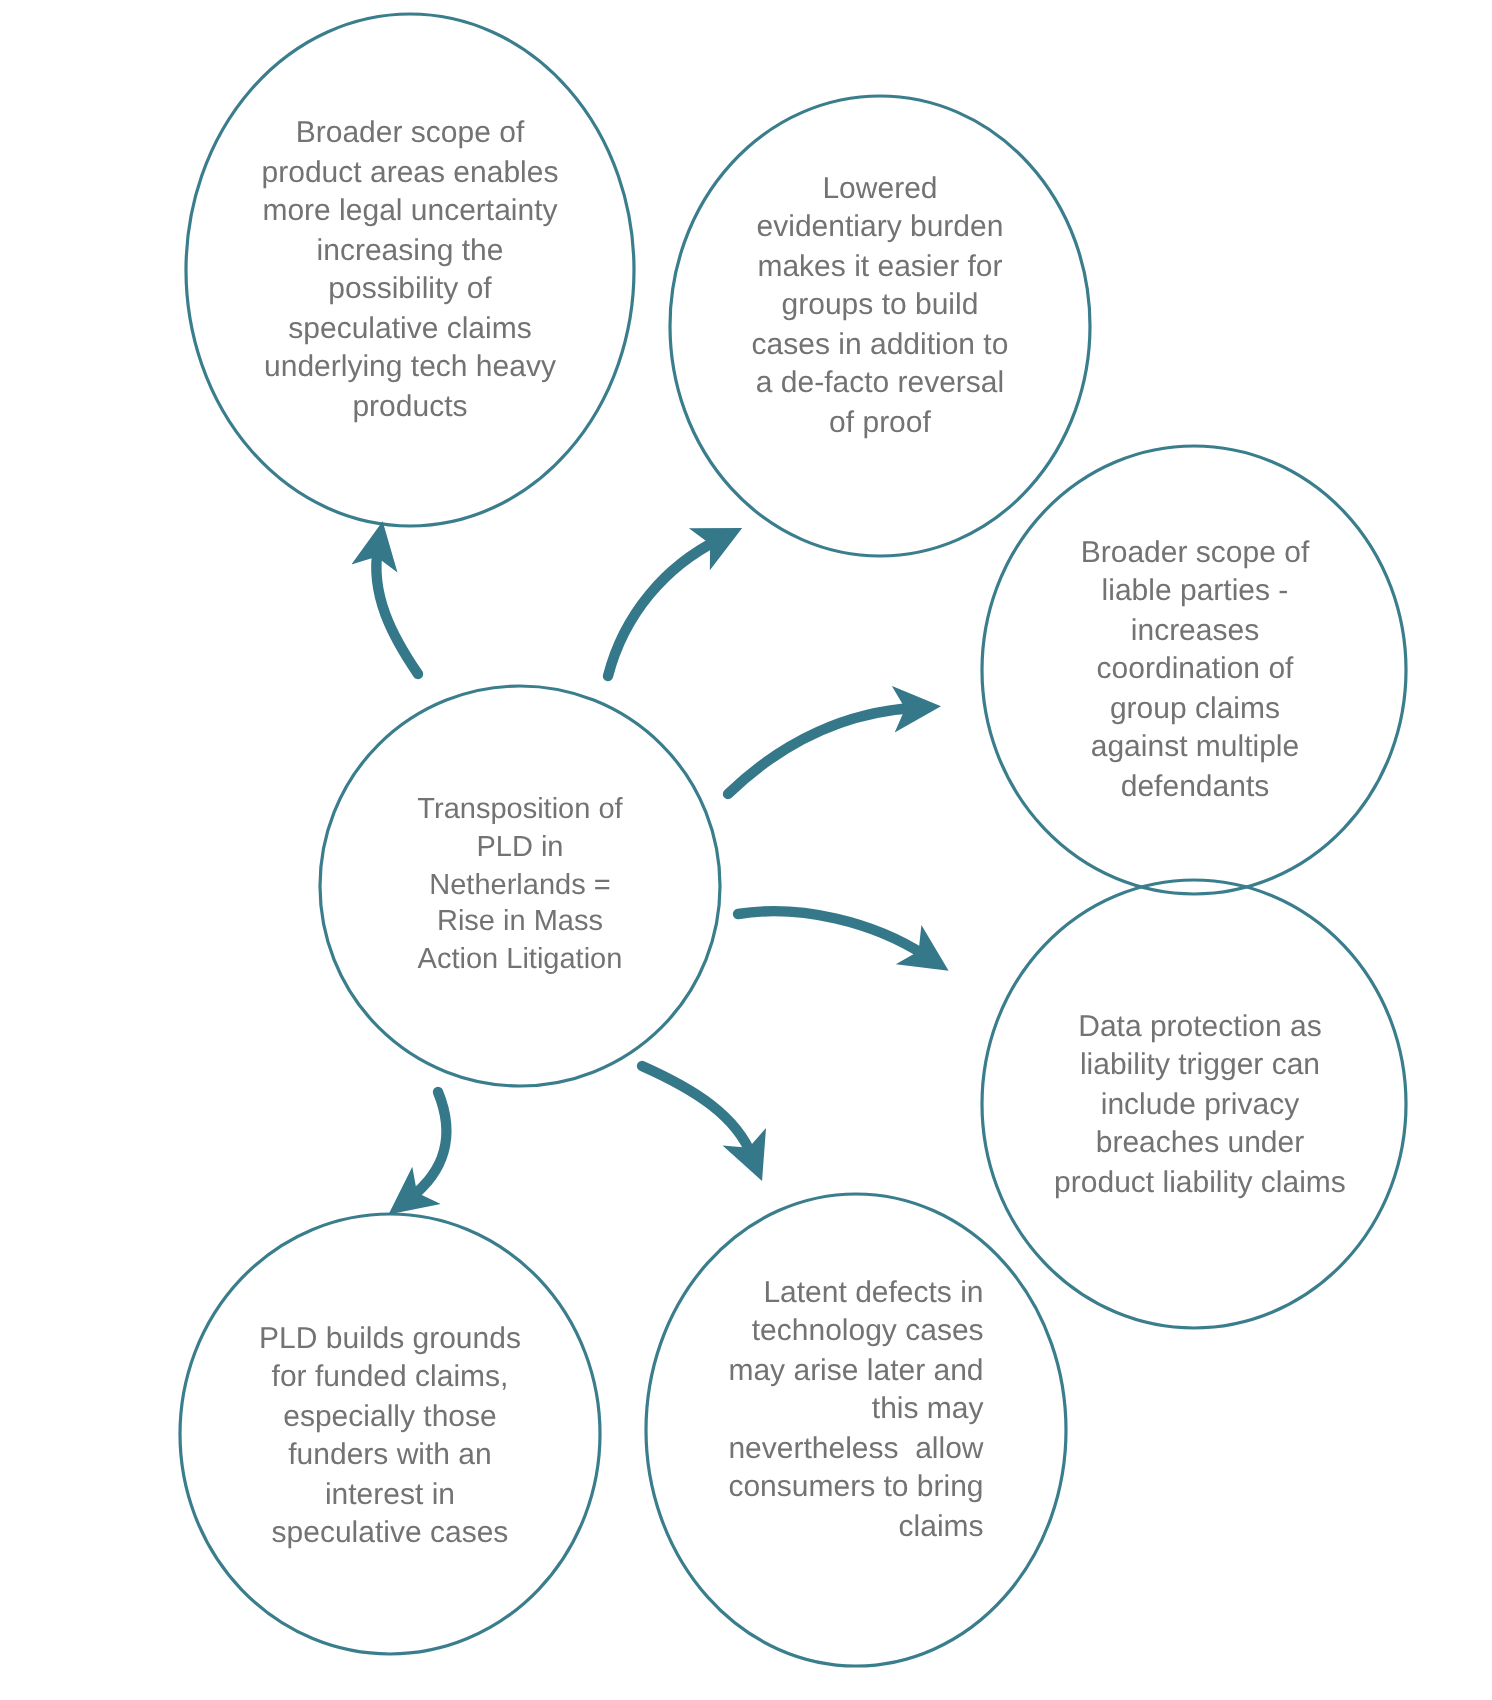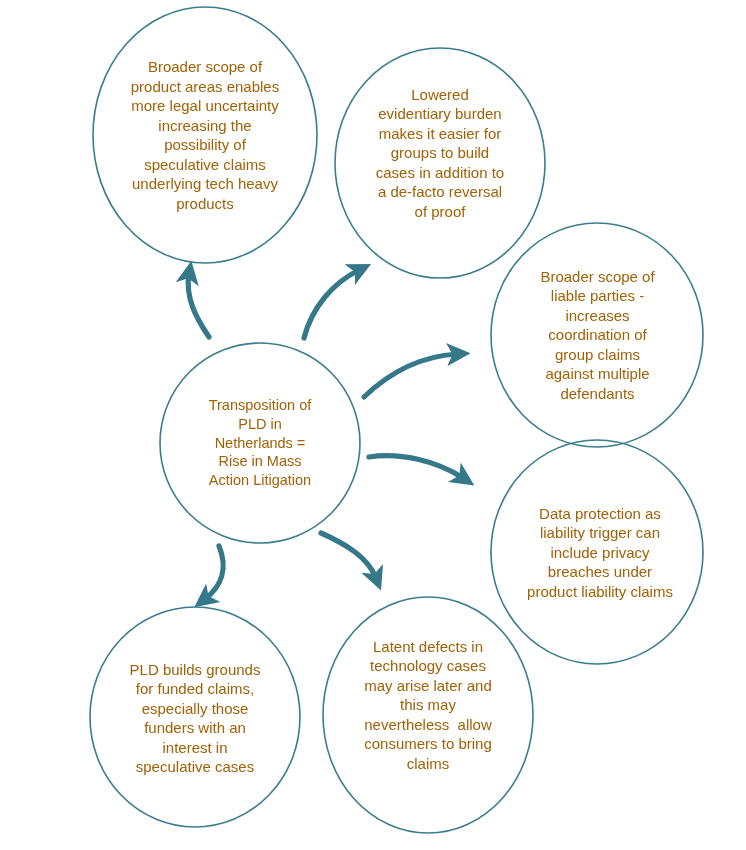--- a/index.html
+++ b/index.html
@@ -25,21 +25,21 @@
     top: 0;
     width: 746px;
     height: 850px;
   }
   .node-label {
     position: absolute;
     display: flex;
     align-items: center;
     justify-content: center;
     text-align: center;
-    color: #a16207;
+    color: #737373;
     font-family: "Liberation Sans", sans-serif;
     line-height: 1.30;
     white-space: pre-wrap;
     pointer-events: none;
   }
   .node-label.center-node {
     font-size: 14.5px;
   }
   .node-label.outer-node {
     font-size: 15px;
@@ -108,21 +108,21 @@
 group claims
 against multiple
 defendants</div>
 
   <div class="node-label outer-node" style="left:492px; top:495px; width:216px; height:115px;">Data protection as
 liability trigger can
 include privacy
 breaches under
 product liability claims</div>
 
-  <div class="node-label outer-node" style="left:328px; top:625px; width:200px; height:160px;">Latent defects in
+  <div class="node-label outer-node" style="left:328px; top:625px; width:200px; height:160px;text-align:right;">Latent defects in
 technology cases
 may arise later and
 this may
 nevertheless  allow
 consumers to bring
 claims</div>
 
   <div class="node-label center-node" style="left:170px; top:383px; width:180px; height:120px;">Transposition of
 PLD in
 Netherlands =

